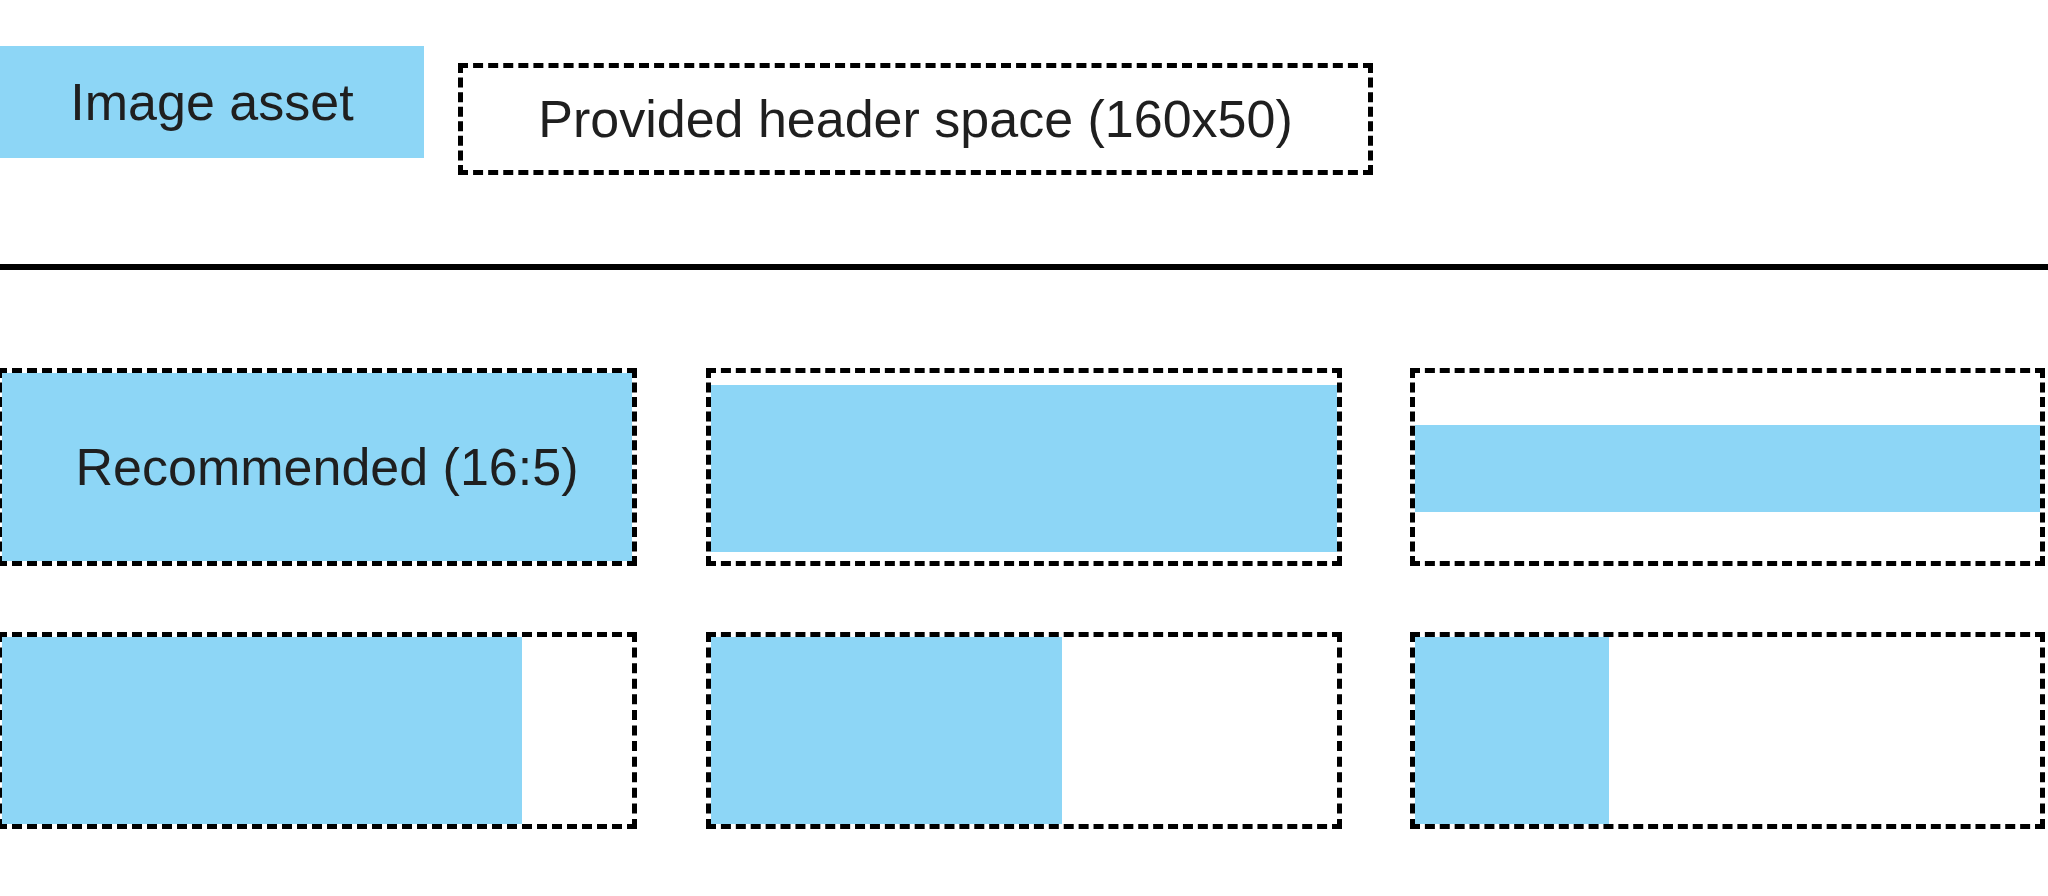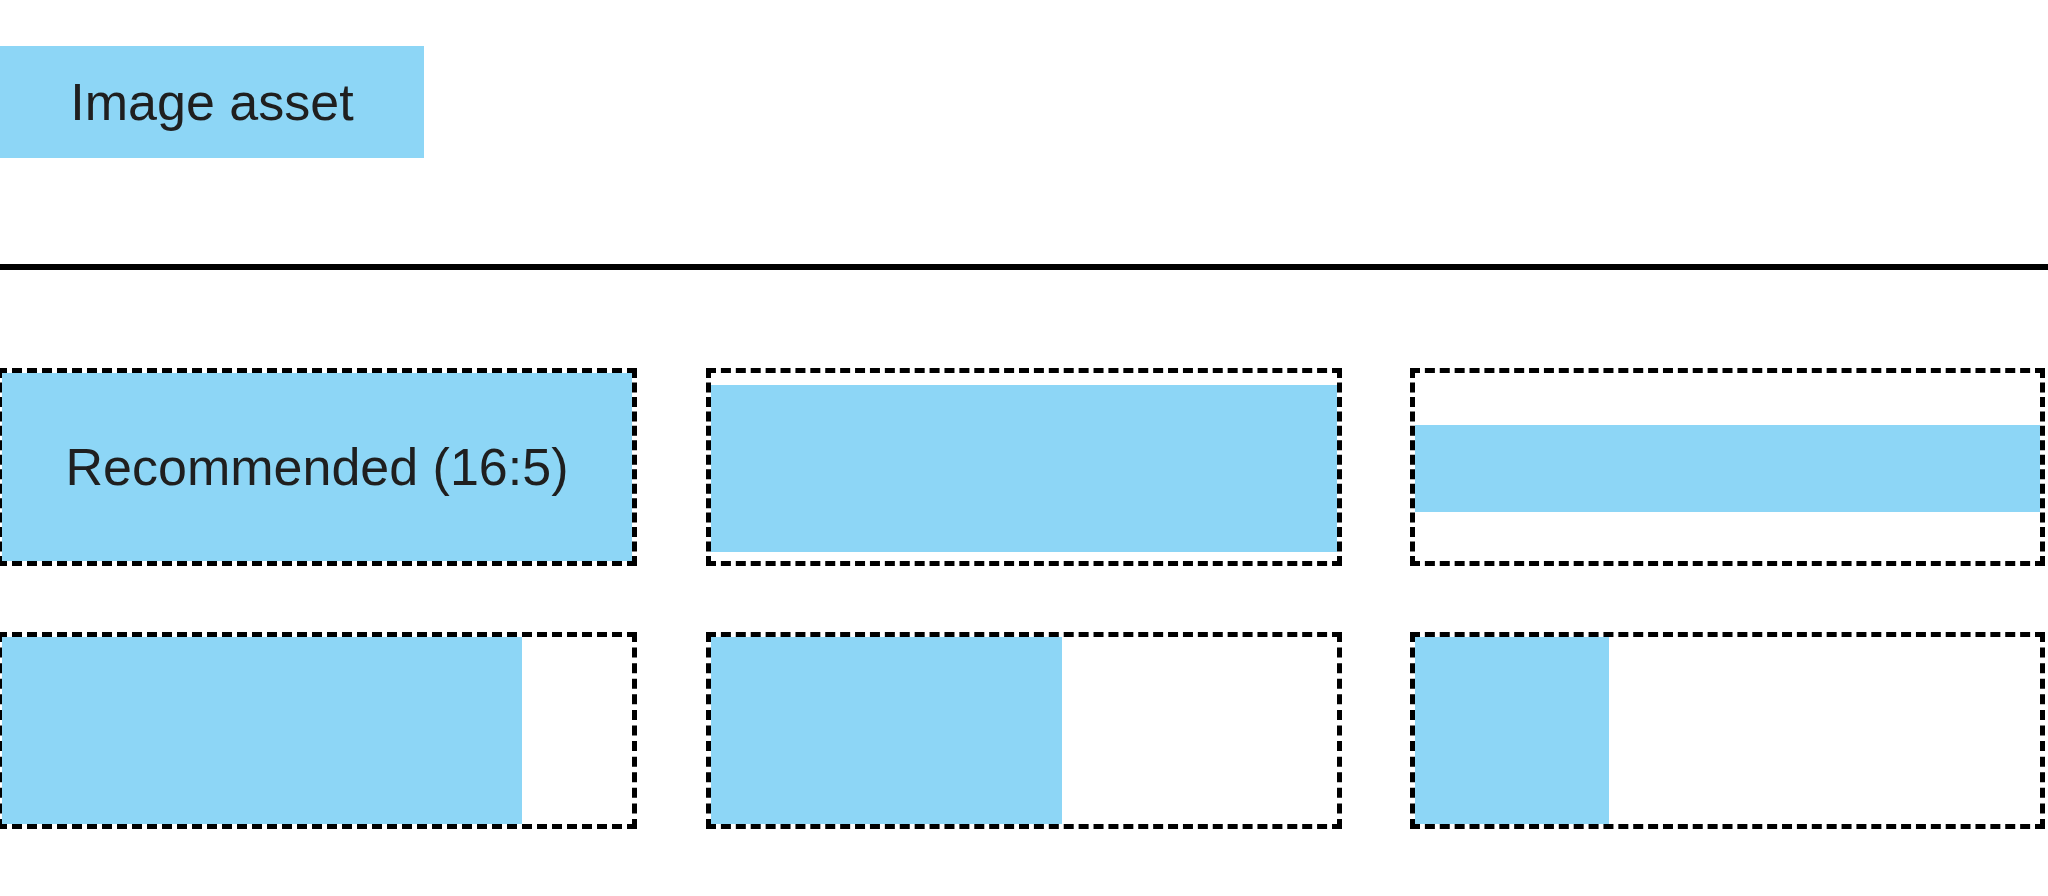--- a/index.html
+++ b/index.html
@@ -51,32 +51,35 @@
   .c2 { left: 706px; width: 636px; }
   .c3 { left: 1410px; width: 635px; }
   .fill {
     position: absolute;
     background: var(--asset, #8dd6f6);
   }
   .box-label {
     position: relative;
     z-index: 1;
     width: 100%; height: 100%;
-    display: flex; align-items: center; justify-content: center;
+    display: flex; align-items: center; justify-content: center; margin-left: 10px;
   }
 </style>
 </head>
 <body>
 
 <div class="stage">
 
   <div class="legend-swatch">
     <span class="diagram-text">Image asset</span>
   </div>
 
+  <div class="legend-headerspace">
+    <span class="diagram-text">Provided header space (160x50)</span>
+  </div>
 
   <div class="divider"></div>
 
   <div class="box r1 c1">
     <div class="fill" style="left: 0%; top: 0%; width: 100%; height: 100%;"></div>
     <div class="box-label diagram-text">Recommended (16:5)</div>
   </div>
 
   <div class="box r1 c2">
     <div class="fill" style="left: 0%; top: 6.5%; width: 100%; height: 88.5%;"></div>

